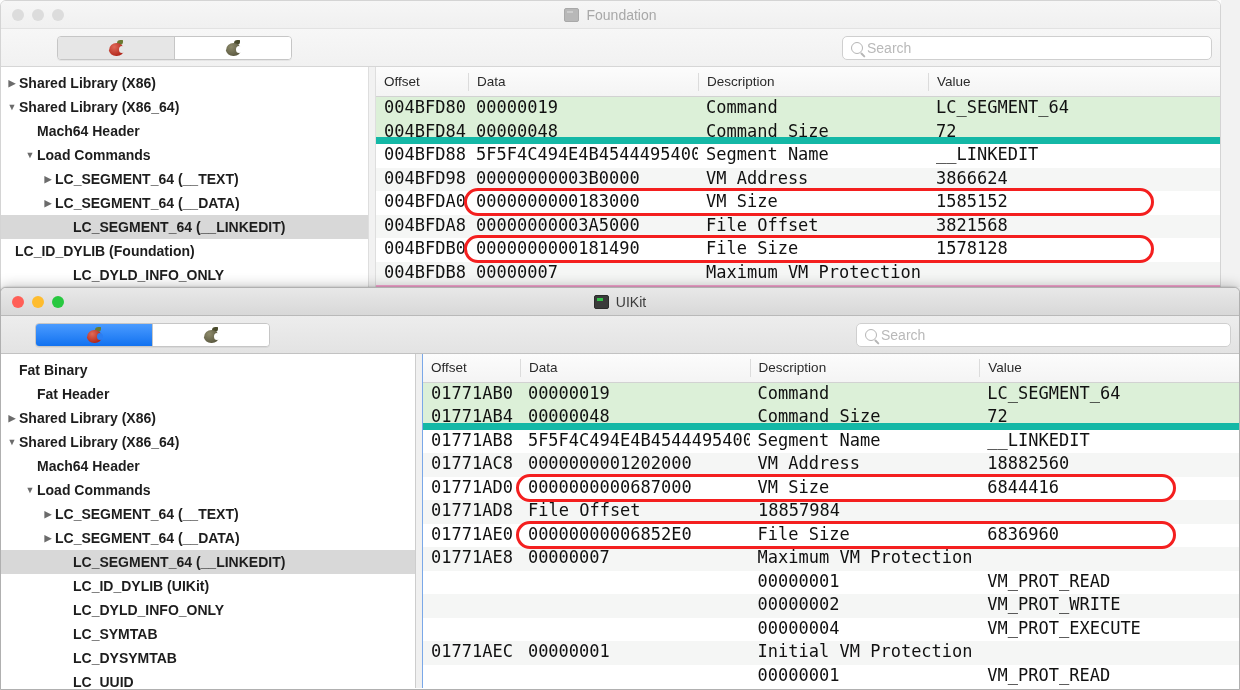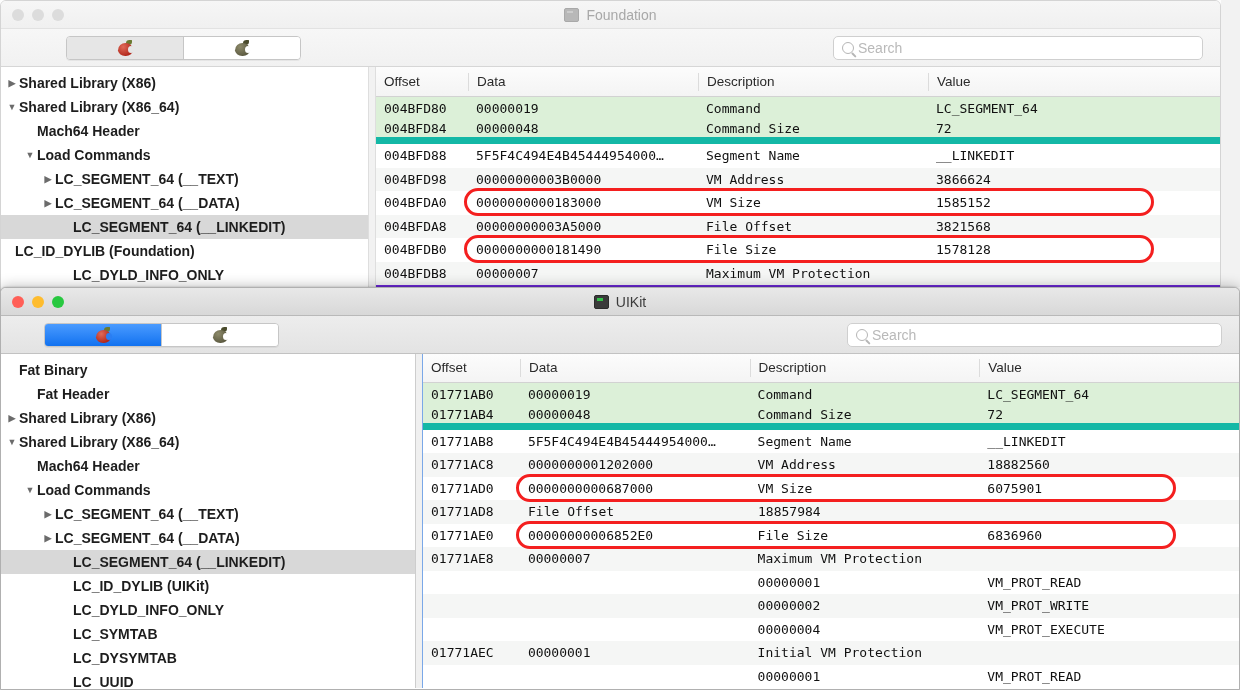--- a/index.html
+++ b/index.html
@@ -59,21 +59,21 @@
     content:""; position:absolute; left:2px; top:2px; width:6px; height:3px;
     background:#35c04a;
   }
   .title-text { font-size: 14px; }
   .title-text.inactive { color: #a8a8a8; }
   .title-text.active   { color: #3b3b3b; }
 
   
   .toolbar {
     height: 38px; display: flex; align-items: center;
-    padding: 0 17px;
+    padding: 0 8px;
     border-bottom: 1px solid #d6d6d6;
   }
   .toolbar.inactive { background: linear-gradient(#f7f7f7,#f1f1f1); }
   .toolbar.active   { background: linear-gradient(#ededed,#e3e3e3); border-bottom-color:#c2c2c2; }
 
   .seg {
     display: flex; height: 24px; width: 235px;
     border-radius: 4px; overflow: hidden;
     border: 1px solid #c6c6c6;
     box-shadow: 0 1px 0 rgba(0,0,0,.05);
@@ -147,33 +147,33 @@
     white-space: nowrap;
   }
   .tree-row.selected { background: #d8d8d8; }
   .twisty {
     width: 14px; flex: 0 0 14px; display: flex; align-items: center; justify-content: center;
     font-size: 9px; color: #6b6b6b;
   }
   .twisty.none { visibility: hidden; }
 
   
-  .table-pane { flex: 1; display: flex; flex-direction: column; overflow: hidden; background:#6d28d9; }
+  .table-pane { flex: 1; display: flex; flex-direction: column; overflow: hidden; background:#f9a8d4; }
   .thead {
     display: flex; height: 30px; align-items: center;
     background: linear-gradient(#fcfcfc,#f4f4f4);
     border-bottom: 1px solid #d2d2d2;
     font-size: 13.5px; color: #2a2a2a;
   }
   .th { padding-left: 8px; border-left: 1px solid #dcdcdc; line-height: 18px; }
   .th:first-child { border-left: none; }
   .trow {
-    display: flex; height: 23.5px; align-items: center;
+    display: flex; height: 23.5px; 
     font-family: "DejaVu Sans Mono", monospace;
-    font-size: 13px; color: #111;
+    font-size: 17px; color: #111;
     position: relative;
   }
   .trow.odd  { background: #ffffff; }
   .trow.even { background: #f5f6f5; }
   .trow.green-a { background: #dcf0d8; }
   .trow.green-b { background: #dcf0d8; border-bottom: 7px solid #14b8a6; }
   .td { padding-left: 8px; overflow: hidden; white-space: nowrap; }
 
   
   .oval {
@@ -465,21 +465,21 @@
             <div class="trow even">
               <div class="td" style="width: 97px;">01771AC8</div>
               <div class="td" style="width: 230px;">0000000001202000</div>
               <div class="td" style="width: 230px;">VM Address</div>
               <div class="td" style="width: 260px;">18882560</div>
             </div>
             <div class="trow odd">
               <div class="td" style="width: 97px;">01771AD0</div>
               <div class="td" style="width: 230px;">0000000000687000</div>
               <div class="td" style="width: 230px;">VM Size</div>
-              <div class="td" style="width: 260px;">6075901</div>
+              <div class="td" style="width: 260px;">6844416</div>
             </div>
             <div class="oval" style="left: 93px; top: 91px; width: 660px; height: 28px;"></div>
             <div class="trow even">
               <div class="td" style="width: 97px;">01771AD8</div>
               <div class="td" style="width: 230px;">File Offset</div>
               <div class="td" style="width: 260px;">18857984</div>
             </div>
             <div class="trow odd">
               <div class="td" style="width: 97px;">01771AE0</div>
               <div class="td" style="width: 230px;">00000000006852E0</div>

